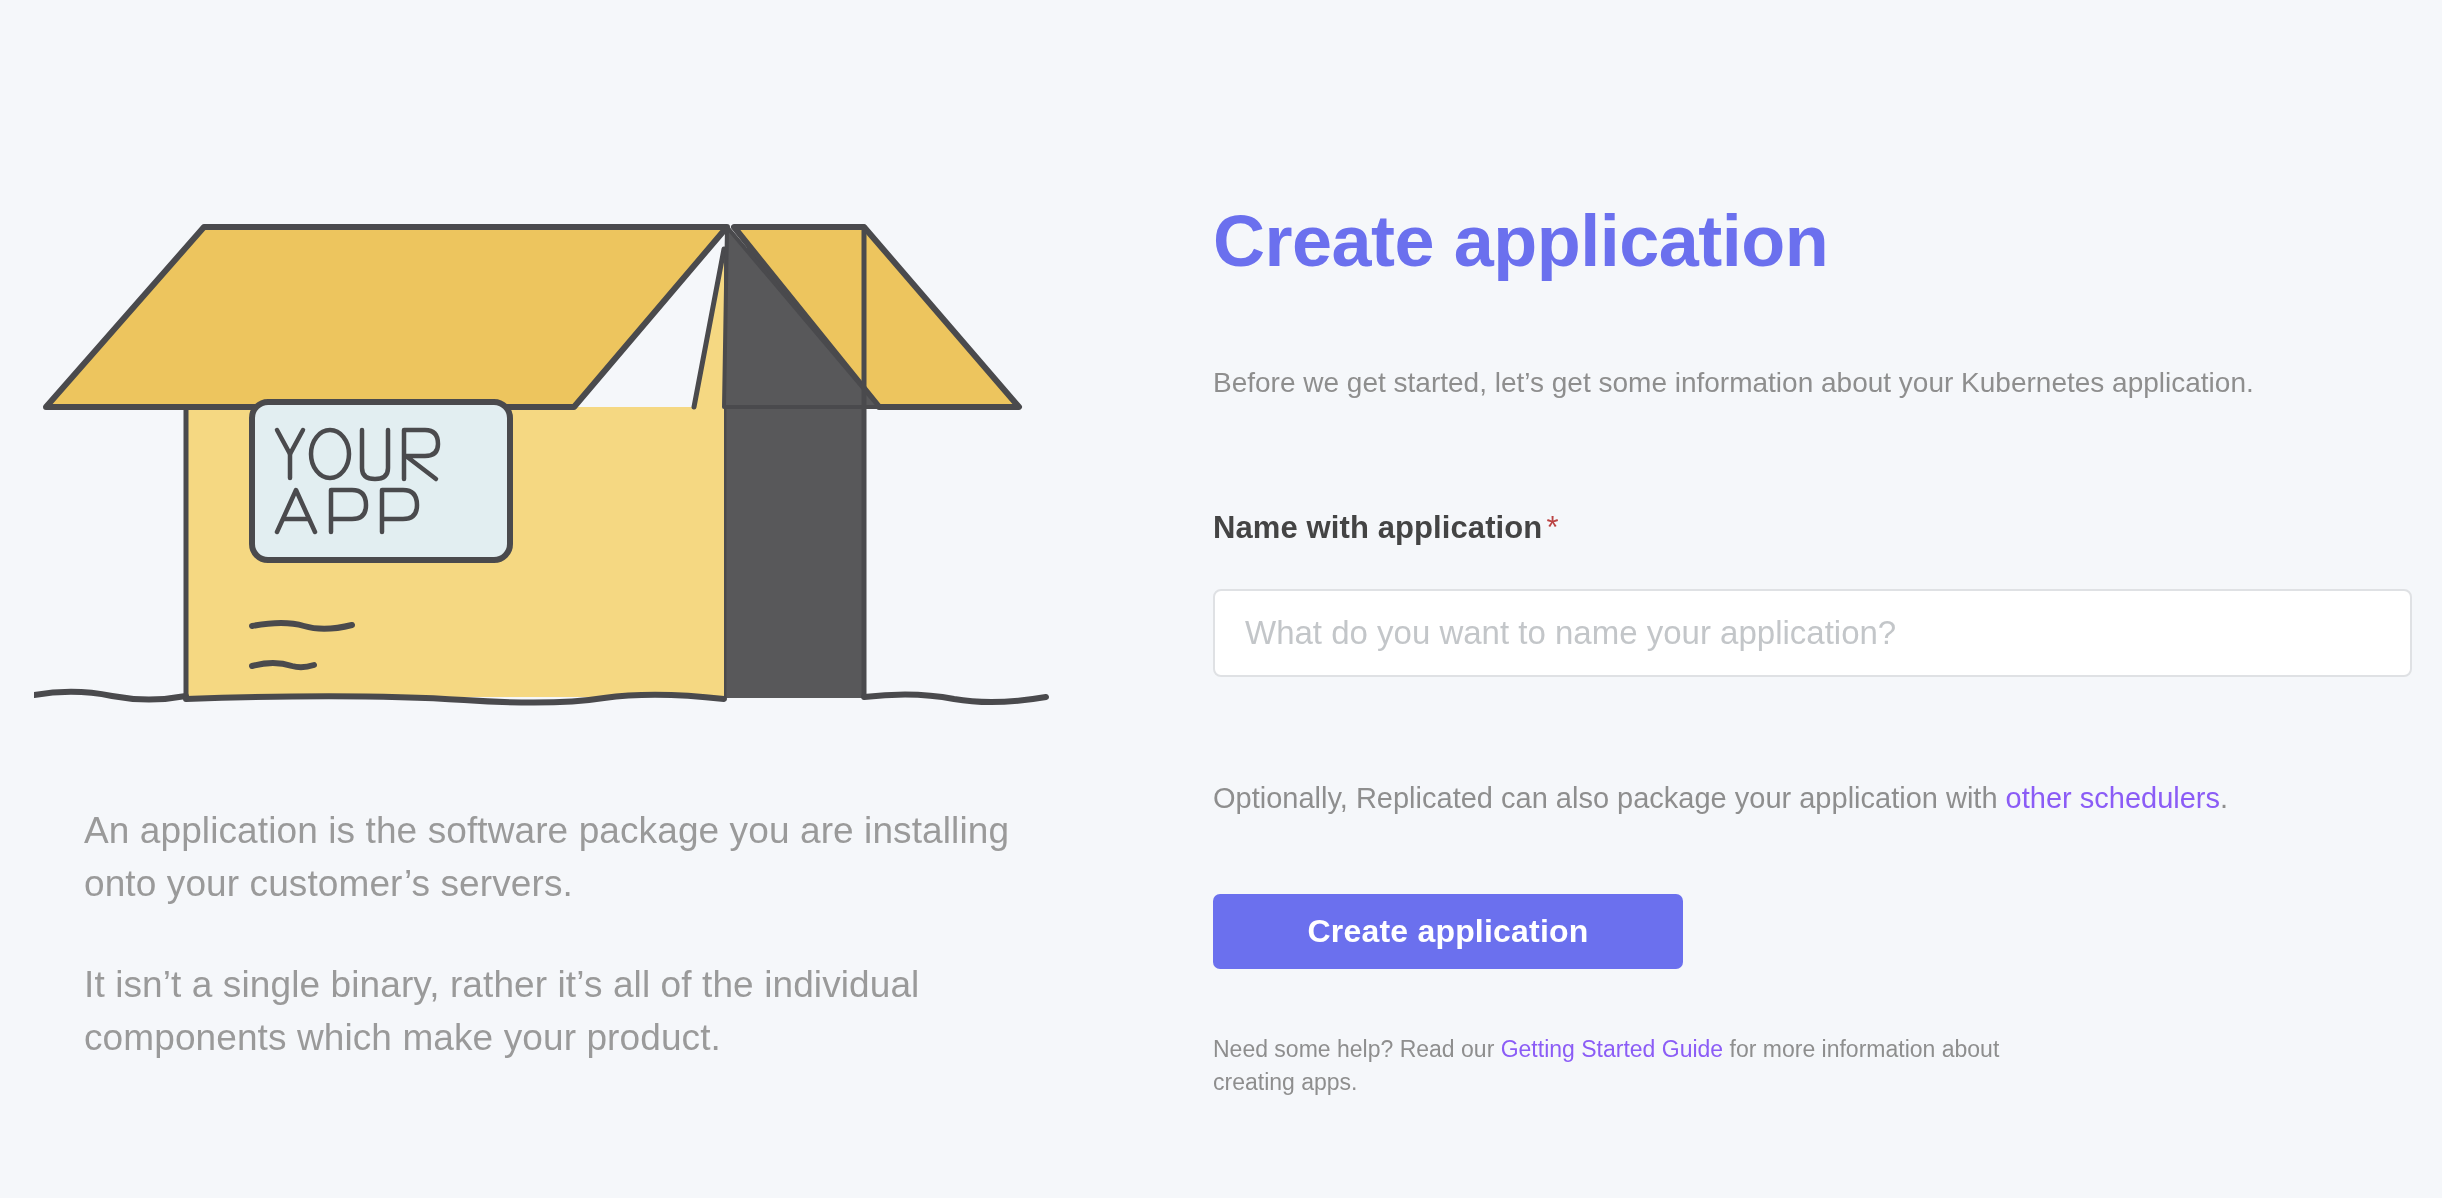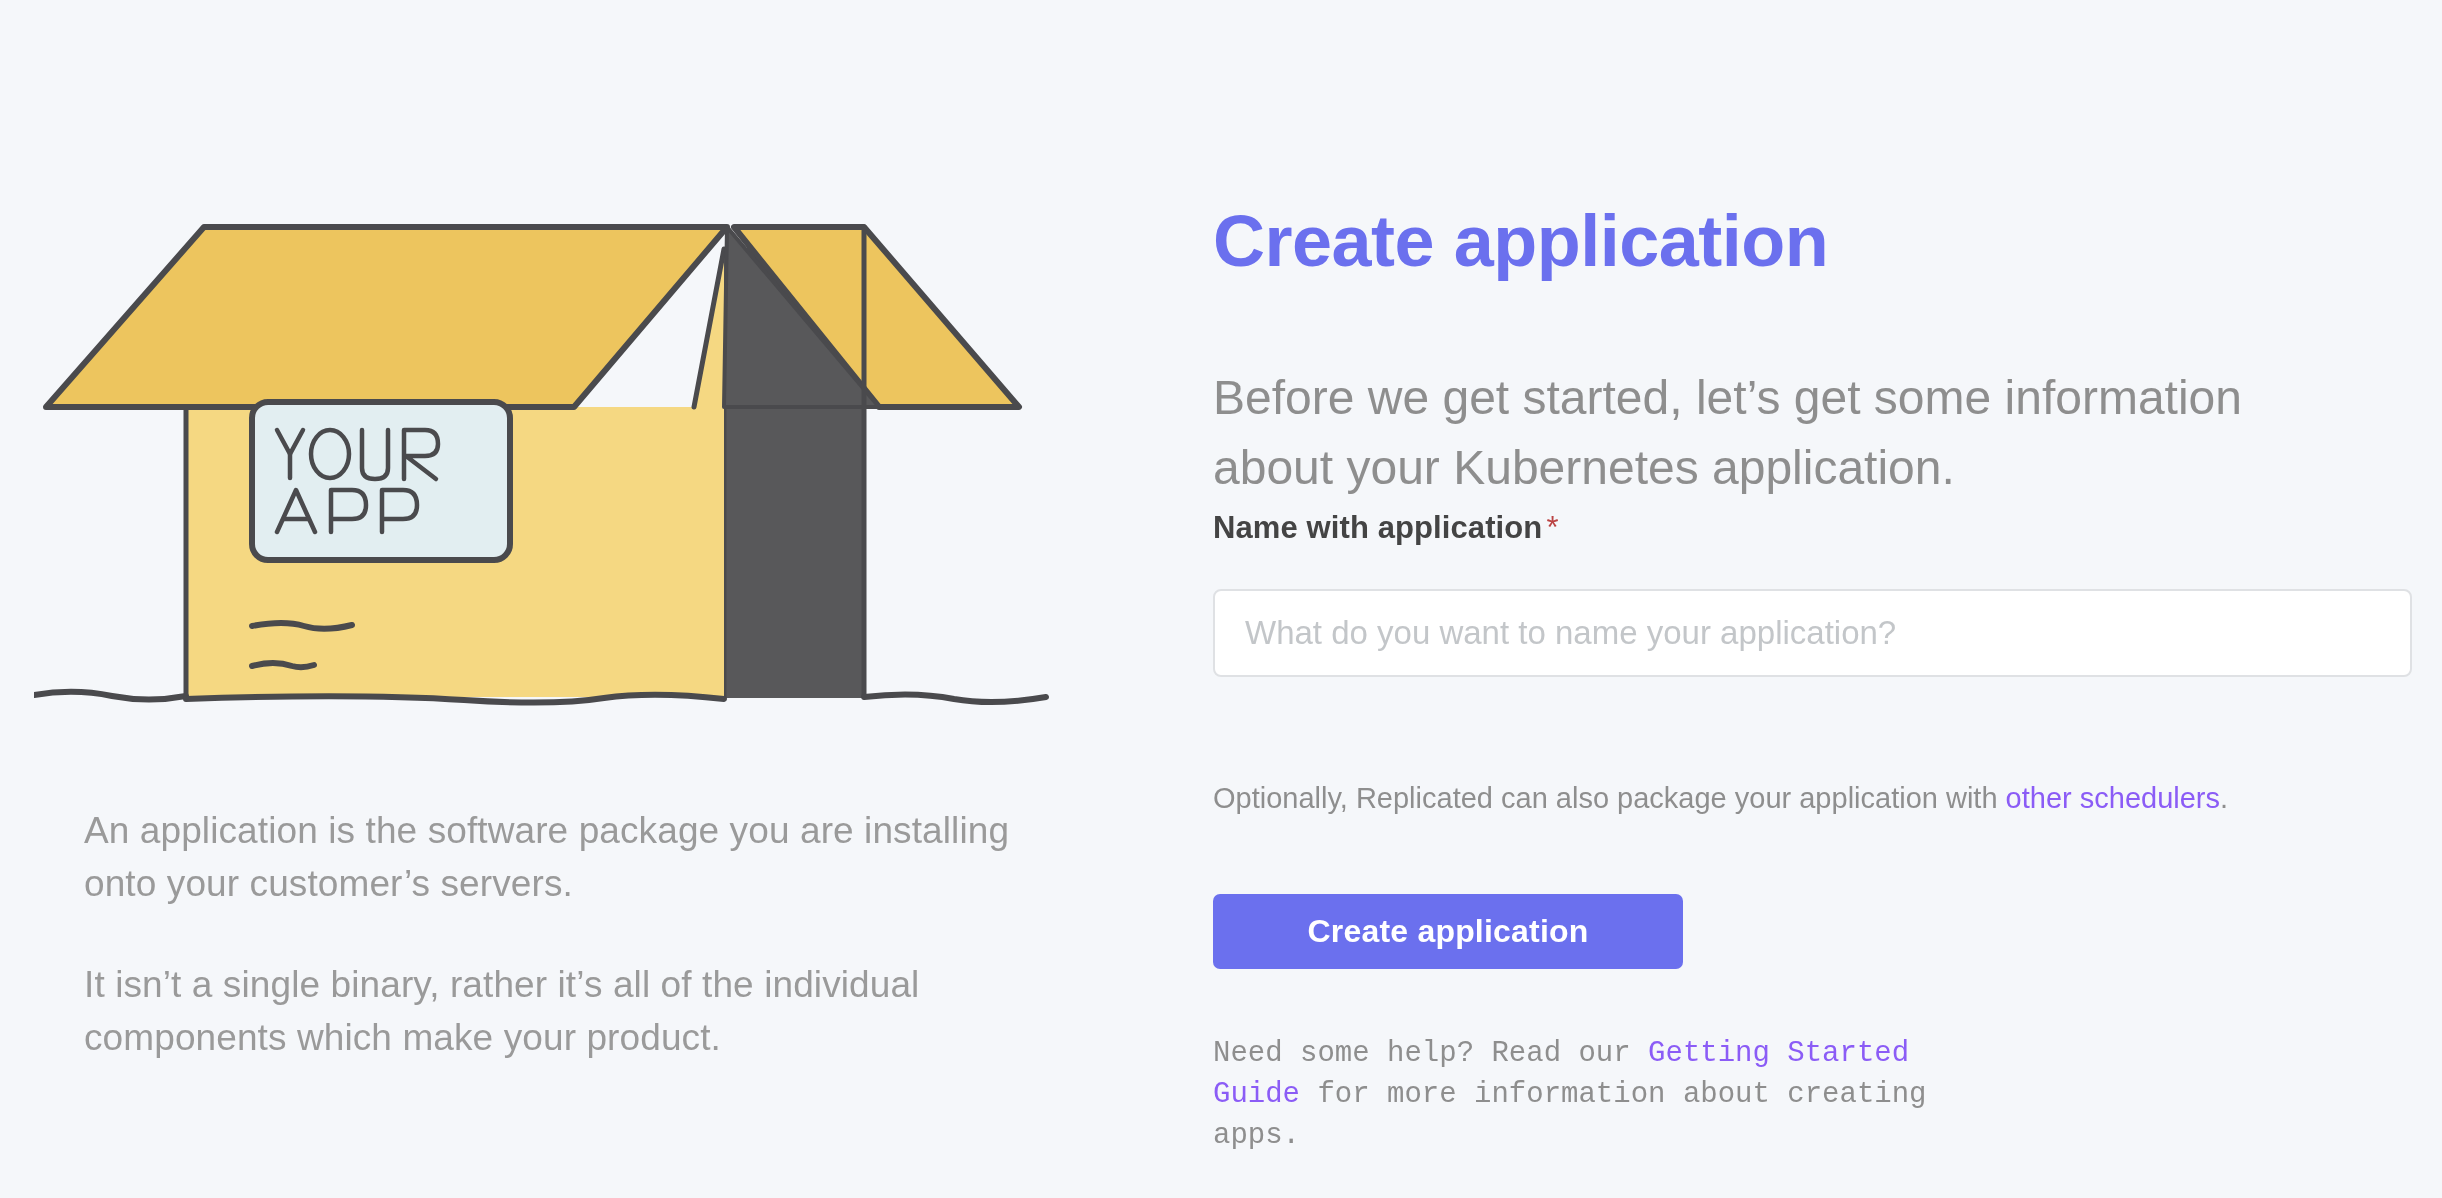--- a/index.html
+++ b/index.html
@@ -77,21 +77,21 @@
     color: #6b70ee;
     letter-spacing: -0.5px;
   }
 
   .page-subtitle {
     position: absolute;
     left: 0px;
     top: 363px;
     width: 1140px;
     margin: 0;
-    font-size: 48px;
+    font-size: 28px;
     line-height: 1.45;
     color: #8e8e8e;
     font-weight: 400;
   }
 
   .field-label {
     position: absolute;
     left: 0px;
     top: 510px;
     font-size: 31px;
@@ -151,24 +151,23 @@
     font-weight: 700;
     letter-spacing: 0.2px;
     cursor: pointer;
   }
 
   .help-note {
     position: absolute;
     left: 0px;
     top: 1033px;
     width: 800px;
-    font-size: 29px;
+    font-size: 23px;
     color: #8e8e8e;
     line-height: 1.42;
-    font-family: Liberation Mono, monospace;
   }
 </style>
 </head>
 <body>
 
 <div class="page">
 
   <div class="left-col">
 
     <div class="illustration">

